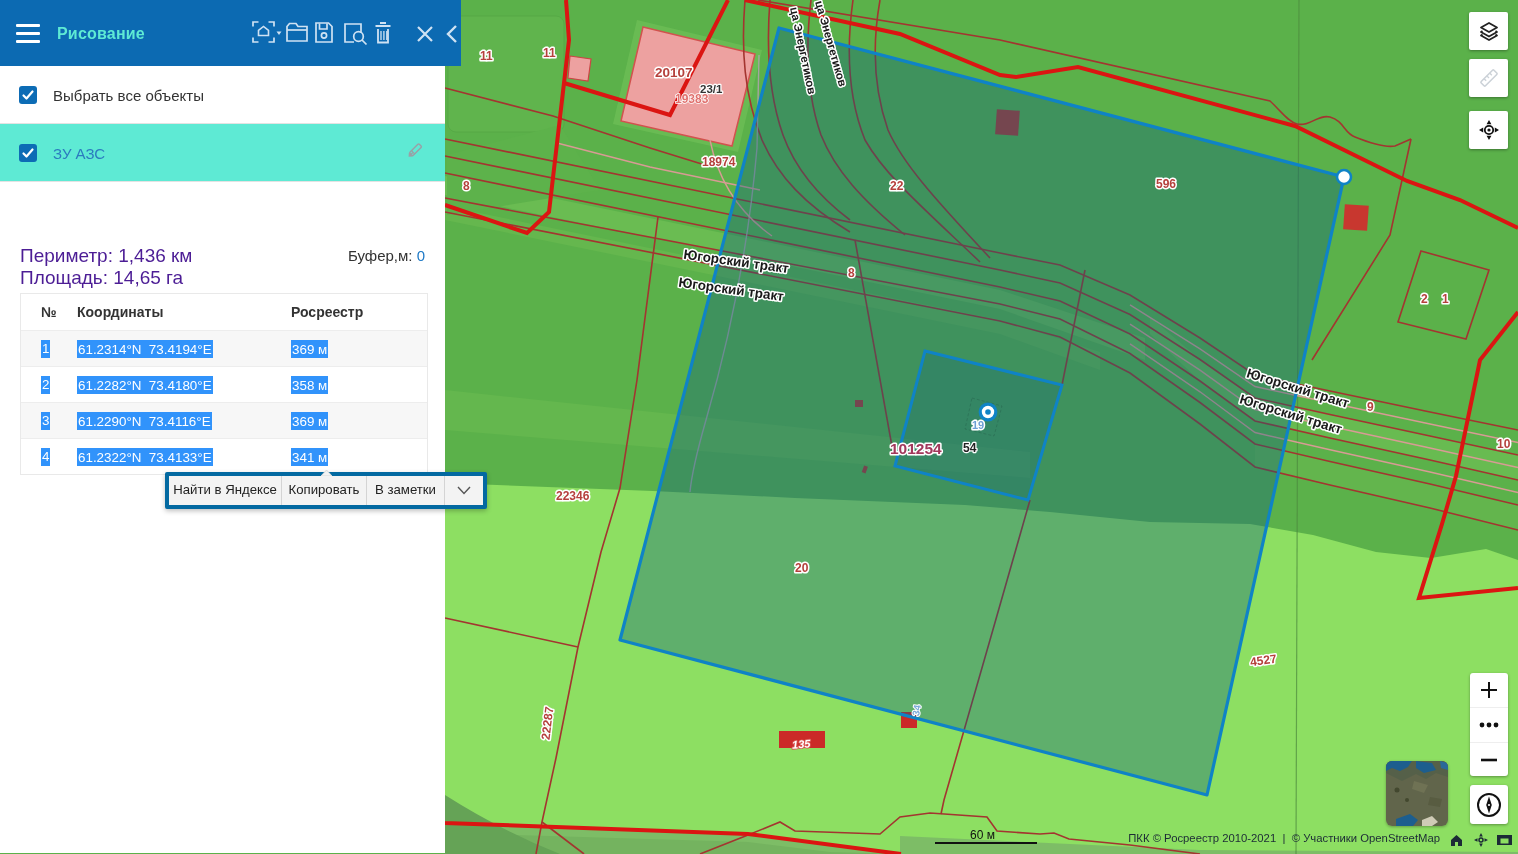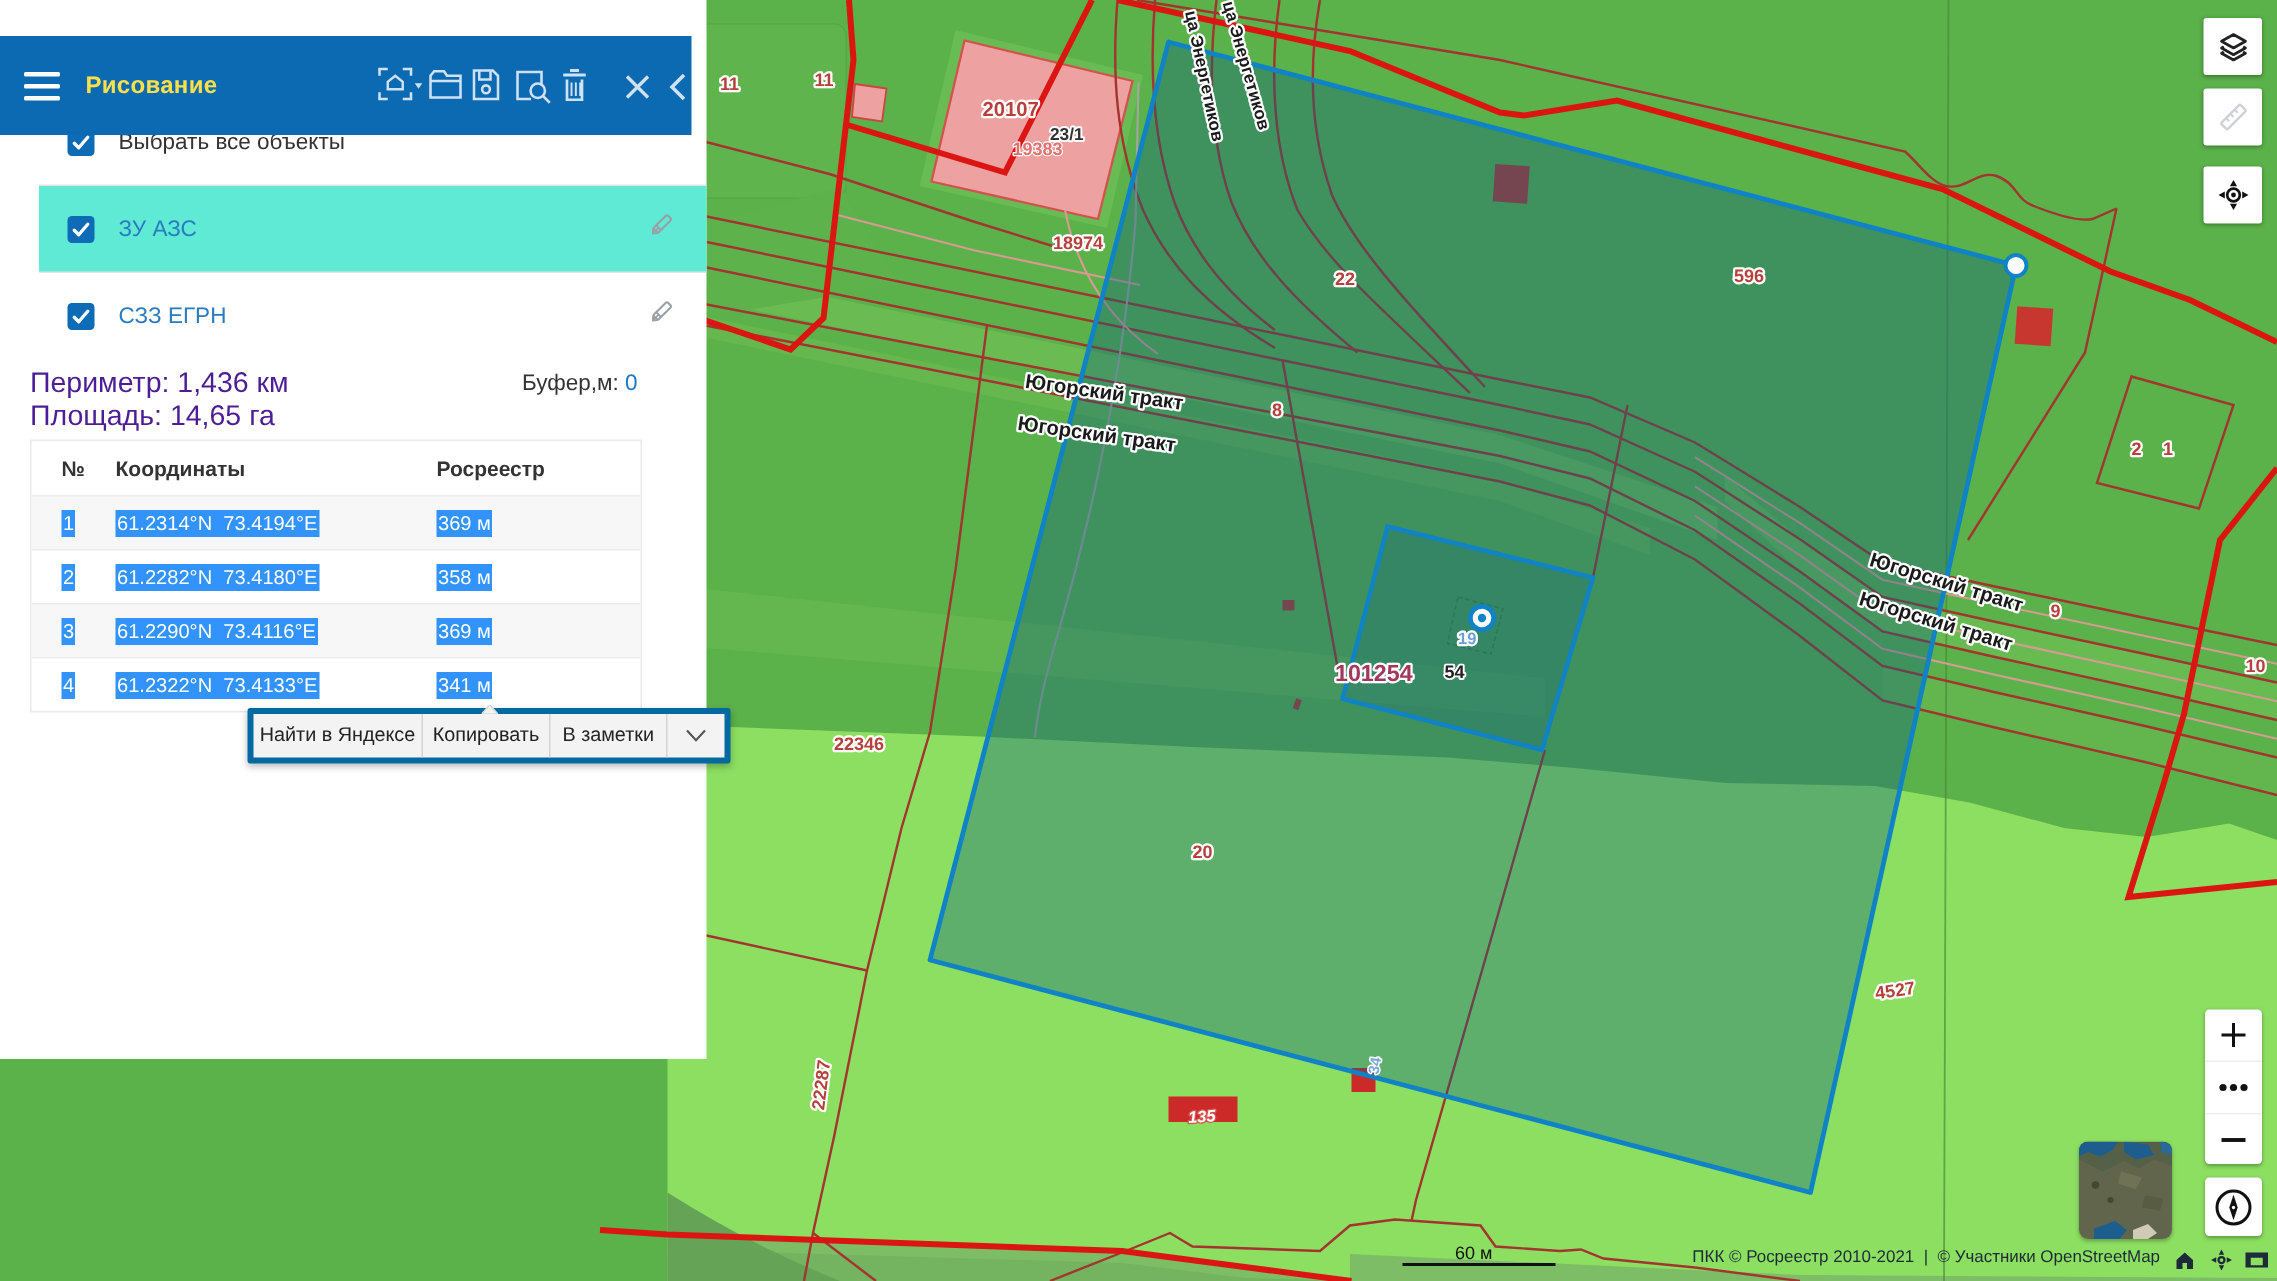--- a/index.html
+++ b/index.html
@@ -1,21 +1,21 @@
 <!DOCTYPE html>
 <html><head>
 <meta charset="utf-8">
 <style>
   html,body{margin:0;padding:0;}
   body{width:1518px;height:854px;overflow:hidden;position:relative;
        font-family:"Liberation Sans", sans-serif;background:#5bb14a;}
   #map{position:absolute;left:0;top:0;width:1518px;height:854px;}
   
-  #panel{position:absolute;left:0;top:0;width:445px;height:706px;background:#fff;z-index:5;padding-left:26px;}
-  #phead{position:absolute;left:0;top:0;width:461px;height:66px;background:#0c6ab2;z-index:6;color:#fde047;margin-top:24px;}
+  #panel{position:absolute;left:0;top:0;width:445px;height:853px;background:#fff;z-index:5;}
+  #phead{position:absolute;left:0;top:0;width:461px;height:66px;background:#0c6ab2;z-index:6;color:#5eead4;}
   .hambox{position:absolute;left:16px;top:24px;width:24px;height:19px;}
   .hambox div{height:3px;background:#fff;margin-bottom:5px;border-radius:1px;}
   .ptitle{position:absolute;left:57px;top:25px;font-size:16px;font-weight:bold;letter-spacing:.2px;}
   #phead svg{display:inline-block;}
   
   .row{position:relative;width:445px;box-sizing:border-box;}
   .cb{position:absolute;left:19px;top:50%;margin-top:-9px;width:18px;height:18px;background:#0d6cb5;border-radius:3px;}
   .cb svg{position:absolute;left:2px;top:2px;}
   .rlabel{position:absolute;left:53px;top:50%;transform:translateY(-50%);font-size:15px;color:#333;}
   .rlink{color:#2b7bbf;}
@@ -199,34 +199,20 @@
         </svg>
       </span>
       <span class="rlabel rlink">ЗУ АЗС</span>
       <span class="pencil"><svg width="20" height="20" viewBox="0 0 20 20">
           <g transform="rotate(45 10 10)">
             <rect x="8" y="1.5" width="4.5" height="13" rx="1" fill="none" stroke="#9aa0a6" stroke-width="1.4"></rect>
             <path d="M8,11.5 h4.5 M10.25,11.5 L10.25,16 M8,14.5 L10.25,17 L12.5,14.5" stroke="#9aa0a6" stroke-width="1.2" fill="none"></path>
           </g>
         </svg></span>
   </div>
-  <div class="row" style="height:58px;">
-    <span class="cb">
-        <svg width="14" height="14" viewBox="0 0 14 14">
-          <path d="M2.5,7.5 L5.5,10.5 L11.5,3.5" stroke="#fff" stroke-width="2.2" fill="none" stroke-linecap="round" stroke-linejoin="round"></path>
-        </svg>
-      </span>
-      <span class="rlabel rlink">СЗЗ ЕГРН</span>
-      <span class="pencil"><svg width="20" height="20" viewBox="0 0 20 20">
-          <g transform="rotate(45 10 10)">
-            <rect x="8" y="1.5" width="4.5" height="13" rx="1" fill="none" stroke="#9aa0a6" stroke-width="1.4"></rect>
-            <path d="M8,11.5 h4.5 M10.25,11.5 L10.25,16 M8,14.5 L10.25,17 L12.5,14.5" stroke="#9aa0a6" stroke-width="1.2" fill="none"></path>
-          </g>
-        </svg></span>
-  </div>
   <div id="stats">
     <div class="gray" style="position:absolute;left:20px;top:5px;">Периметр: 1,436 км</div>
     <div class="gray" style="position:absolute;left:20px;top:27px;">Площадь: 14,65 га</div>
     <div id="buf">Буфер,м: <b>0</b></div>
   </div>
   <div id="tbl">
     <div class="trow th">
       <span class="c1">№</span>
         <span class="c2">Координаты</span>
         <span class="c3">Росреестр</span>

